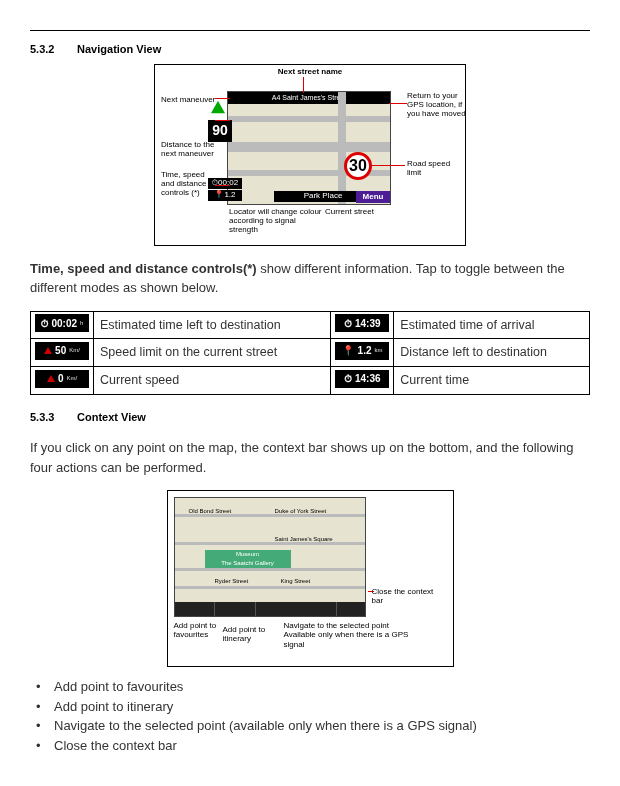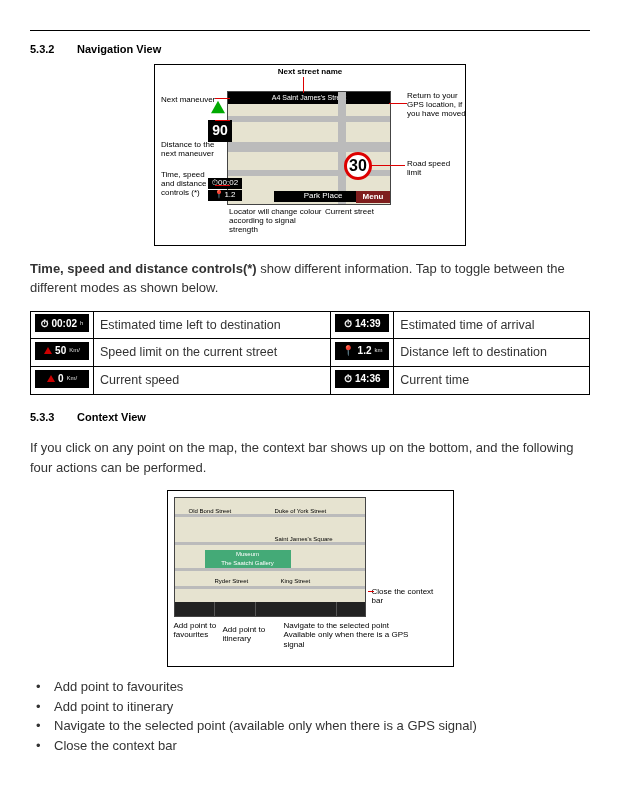--- a/index.html
+++ b/index.html
@@ -51,21 +51,21 @@
   .topbar { background:#000; color:#fff; font-size:7px; padding:1px 2px; text-align:center; }
   .speedbox {
     position:absolute; background:#000; color:#fff; font-size:14px; font-weight:bold;
     display:flex; align-items:center; justify-content:center;
   }
   .smallblack {
     position:absolute; background:#000; color:#fff; font-size:8px;
     display:flex; align-items:center; justify-content:center;
   }
   .menubtn {
-    position:absolute; background:#7f1d1d; color:#fff; font-size:8px; font-weight:bold;
+    position:absolute; background:#4c1d95; color:#fff; font-size:8px; font-weight:bold;
     display:flex; align-items:center; justify-content:center;
   }
   .limitcirc {
     position:absolute; width:22px; height:22px; border:3px solid #d00; border-radius:50%;
     background:#fff; display:flex; align-items:center; justify-content:center;
     font-size:16px; font-weight:bold; color:#000;
   }
   .arrow {
     position:absolute; width:0; height:0;
     border-left:10px solid transparent; border-right:10px solid transparent;

